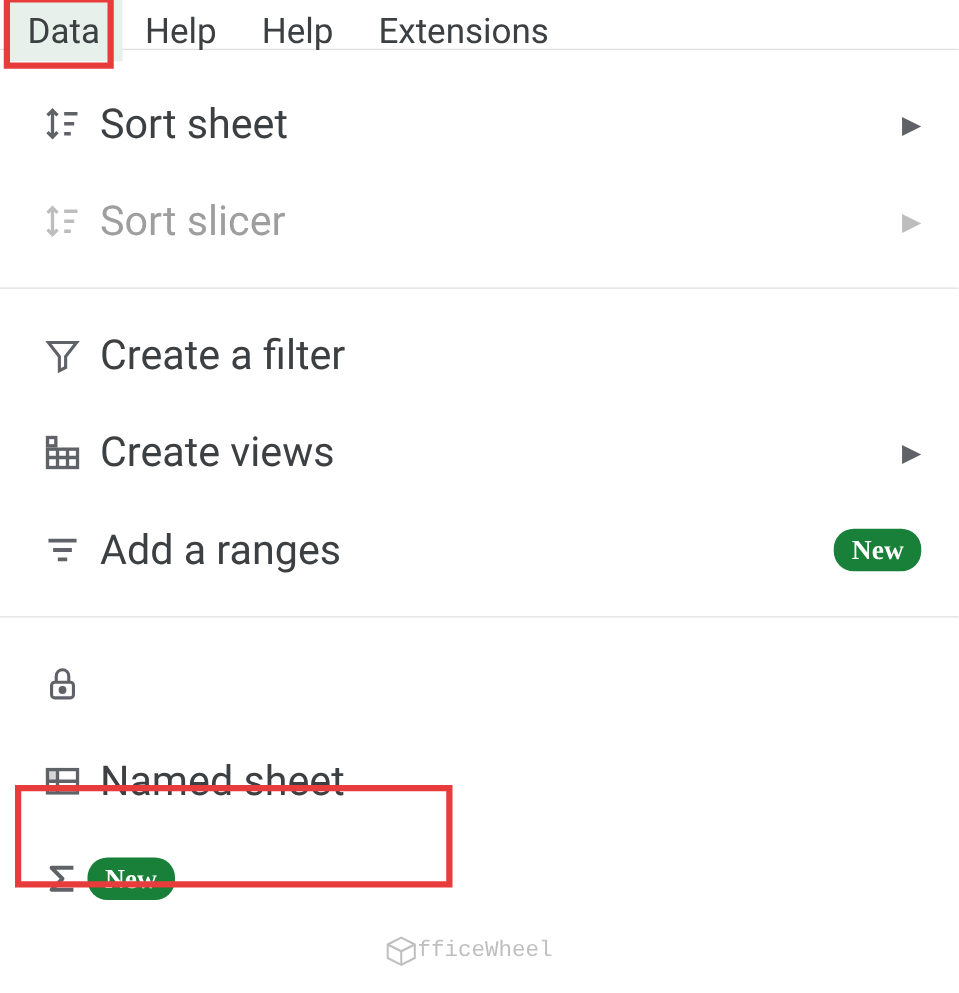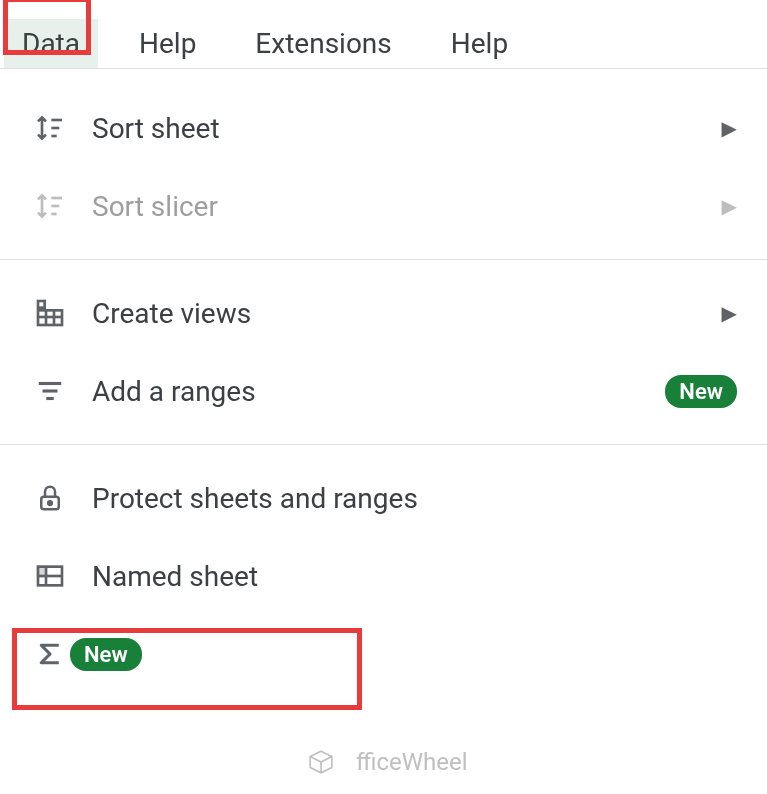--- a/index.html
+++ b/index.html
@@ -6,25 +6,24 @@
     body {
       font-family: "Google Sans", Roboto, Arial, sans-serif;
       background: #fff;
       width: 767px;
       height: 794px;
       position: relative;
       overflow: hidden;
     }
     .menubar {
       display: flex;
-      align-items: flex-end;
-      height: 69px;
+      align-items: flex-start;
+      height: 40px;
       border-bottom: 1px solid #e0e0e0;
       padding-left: 4px;
-      gap: 23px;
     }
     .menubar-item {
       font-size: 28px;
       color: #3c4043;
       padding: 8px 18px;
       cursor: pointer;
     }
     .menubar-item.active {
       background: #e8f0eb;
     }
@@ -57,72 +56,74 @@
       width: 40px;
       height: 40px;
       display: flex;
       align-items: center;
       justify-content: center;
       color: #5f6368;
       flex-shrink: 0;
     }
     .menu-item.disabled .icon { color: #bdbdbd; }
     .menu-item .label {
-      font-size: 28px;
+      font-size: 33px;
       color: #3c4043;
-      margin-left: 22px;
+      margin-left: 10px;
       flex-grow: 1;
     }
     .menu-item.disabled .label { color: #9e9e9e; }
     .submenu-arrow {
       color: #5f6368;
       font-size: 20px;
     }
     .menu-item.disabled .submenu-arrow { color: #bdbdbd; }
     .divider {
       height: 1px;
       background: #e0e0e0;
       margin: 14px 0;
     }
     .badge-new {
       background: #188038;
       color: #fff;
       font-size: 22px;
       font-weight: 600;
       padding: 4px 14px;
       border-radius: 16px;
+      font-family: Liberation Serif, serif;
     }
     .highlight-named {
       position: absolute;
       top: 628px;
       left: 12px;
       width: 350px;
       height: 82px;
       pointer-events: none;
     }
     .watermark {
       position: absolute;
       left: 308px;
       top: 748px;
       display: flex;
       align-items: center;
       color: #bfbfbf;
-      font-size: 24px;
-      gap: 22px;
+      font-size: 18px;
+      gap: 0;
       pointer-events: none;
+      font-family: Liberation Mono, monospace;
     }
   </style>
 </head>
 <body>
 
 <div class="menubar">
   <div class="menubar-item active">Data</div>
   <div class="menubar-item">Help</div>
+  <div class="menubar-item">Help</div>
   <div class="menubar-item">Extensions</div>
-  <div class="menubar-item">Help</div>
 </div>
 <div class="highlight-red highlight-menubar"></div>
 
 <div class="dropdown">
 
   <div class="menu-item">
     <span class="icon">
       <svg width="32" height="32" viewBox="0 0 24 24" fill="none" stroke="currentColor" stroke-width="2">
         <path d="M6 4v16M3 7l3-3 3 3M3 17l3 3 3-3"></path>
         <line x1="13" y1="6" x2="21" y2="6"></line>
@@ -142,20 +143,28 @@
         <line x1="13" y1="12" x2="19" y2="12"></line>
         <line x1="13" y1="18" x2="17" y2="18"></line>
       </svg>
     </span>
     <span class="label">Sort slicer</span>
     <span class="submenu-arrow">▶</span>
   </div>
 
   <div class="divider"></div>
 
+  <div class="menu-item">
+    <span class="icon">
+      <svg width="30" height="30" viewBox="0 0 24 24" fill="none" stroke="currentColor" stroke-width="2">
+        <polygon points="3 4 21 4 14 13 14 20 10 22 10 13 3 4"></polygon>
+      </svg>
+    </span>
+    <span class="label">Create a filter</span>
+  </div>
 
   <div class="menu-item">
     <span class="icon">
       <svg width="32" height="32" viewBox="0 0 24 24" fill="none" stroke="currentColor" stroke-width="2">
         <rect x="3" y="3" width="5" height="5"></rect>
         <rect x="3" y="10" width="18" height="11"></rect>
         <line x1="3" y1="15" x2="21" y2="15"></line>
         <line x1="9" y1="10" x2="9" y2="21"></line>
         <line x1="15" y1="10" x2="15" y2="21"></line>
       </svg>
@@ -179,21 +188,20 @@
   <div class="divider"></div>
 
   <div class="menu-item">
     <span class="icon">
       <svg width="30" height="30" viewBox="0 0 24 24" fill="none" stroke="currentColor" stroke-width="2">
         <rect x="5" y="11" width="14" height="10" rx="2"></rect>
         <path d="M8 11V7a4 4 0 0 1 8 0v4"></path>
         <circle cx="12" cy="16" r="1.5" fill="currentColor"></circle>
       </svg>
     </span>
-    <span class="label">Protect sheets and ranges</span>
   </div>
 
   <div class="menu-item">
     <span class="icon">
       <svg width="32" height="32" viewBox="0 0 24 24" fill="none" stroke="currentColor" stroke-width="2">
         <rect x="3" y="5" width="18" height="14"></rect>
         <line x1="3" y1="12" x2="21" y2="12"></line>
         <line x1="9" y1="5" x2="9" y2="19"></line>
         <rect x="3" y="5" width="6" height="7" fill="currentColor" opacity="0.25"></rect>
       </svg>

